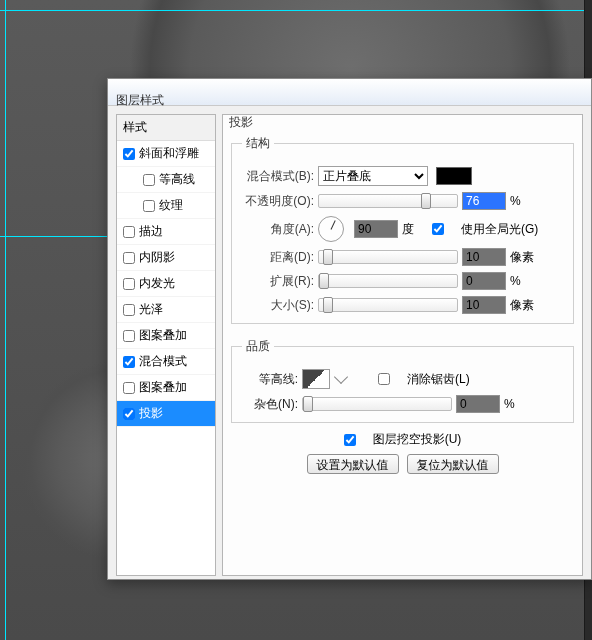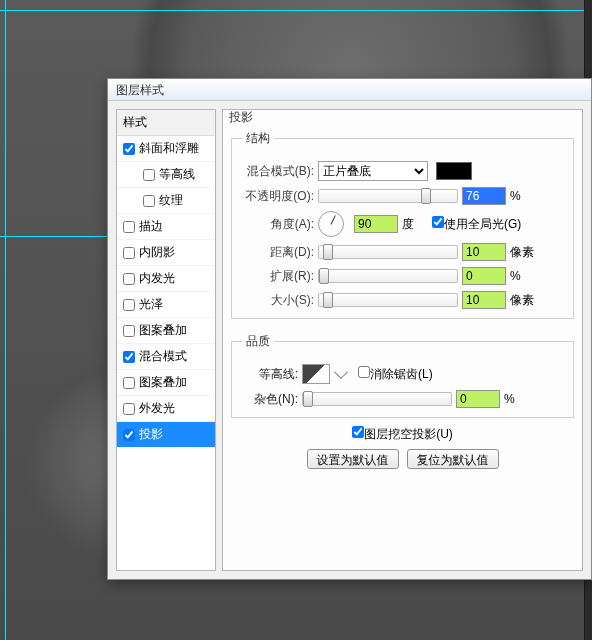--- a/index.html
+++ b/index.html
@@ -2,49 +2,49 @@
 <html><head>
 <meta charset="utf-8">
 <style>
 *{box-sizing:border-box;margin:0;padding:0;font-family:"Microsoft YaHei","SimSun",sans-serif;font-size:12px}
 body{width:592px;height:640px;overflow:hidden;background:#555;position:relative}
 .bg{position:absolute;inset:0;background:radial-gradient(circle at 120px 460px,#6a6a6a 0,#5a5a5a 60px,#4f4f4f 90px,transparent 100px),radial-gradient(circle at 350px 70px,#6e6e6e 0,#5a5a5a 160px,#484848 200px,transparent 220px),linear-gradient(#5a5a5a,#4a4a4a)}
 .guide-v{position:absolute;top:0;bottom:0;width:1px;background:#00e7ff;left:5px}
 .guide-h{position:absolute;left:0;right:0;height:1px;background:#00e7ff}
 .rt{position:absolute;right:0;top:0;width:8px;height:640px;background:#2a2a2a;border-left:1px solid #1a1a1a}
 .dialog{position:absolute;left:107px;top:78px;width:485px;height:502px;background:#f0f0f0;border:1px solid #8a8a8a;box-shadow:0 4px 12px rgba(0,0,0,.35)}
-.titlebar{height:22px;background:linear-gradient(#fff,#e4ecf7);border-bottom:1px solid #c9c9c9;padding:3px 8px;color:#333}
+.titlebar{height:22px;background:linear-gradient(#fff,#e4ecf7);border-bottom:1px solid #c9c9c9;padding:13px 8px;color:#333}
 .dlg-body{display:flex;padding:8px;gap:6px;height:calc(100% - 22px)}
 .left{width:100px;border:1px solid #b5b5b5;background:#fff;overflow:hidden}
 .left-hd{background:#f1f1f1;border-bottom:1px solid #dcdcdc;padding:4px 6px}
 .left-row{padding:4px 6px;border-bottom:1px solid #f3f3f3;display:flex;align-items:center;gap:4px;cursor:pointer}
 .left-row.blend{background:#f8f8f8;border-bottom:1px solid #dcdcdc}
 .left-row.sel{background:#1b8cff;color:#fff}
 .left-row.indent{padding-left:26px}
 input[type=checkbox]{width:12px;height:12px}
 .right{flex:1;border:1px solid #b5b5b5;background:#fdfdfd;position:relative;padding:6px 8px}
 .sec-title{position:absolute;top:-1px;left:6px;font-size:12px;color:#333}
 fieldset{border:1px solid #cfcfcf;margin-top:14px;padding:8px 10px 3px}
 legend{padding:0 4px;color:#333}
 .row{display:flex;align-items:center;margin:6px 0;gap:4px}
 .lbl{width:72px;text-align:right;color:#404040}
 .lblq{width:56px;text-align:right;color:#222}
 select{width:110px;height:20px;border:1px solid #a0a0a0;background:#fff}
 .swatch{width:36px;height:18px;background:#000;border:1px solid #666;margin-left:4px}
 .slider{position:relative;height:14px;background:linear-gradient(#fff,#eee);border:1px solid #bcbcbc;border-radius:2px}
 .slider .sld-thumb{position:absolute;top:-2px;width:10px;height:16px;background:linear-gradient(#fefefe,#d6d6d6);border:1px solid #8d8d8d;border-radius:2px}
-.valbox{width:44px;height:18px;border:1px solid #919191;background:#bef264;text-align:left;padding:1px 3px}
+.valbox{width:44px;height:18px;border:1px solid #919191;background:#737373;text-align:left;padding:1px 3px}
 .valbox.sel{background:#2b74ff;color:#fff}
 .unit{width:30px}
 .deg{width:26px}
 .angle{width:26px;height:26px;border:1px solid #9c9c9c;border-radius:50%;background:#fefefe;position:relative}
 .angle .nd{position:absolute;left:50%;top:50%;width:10px;height:1px;background:#333;transform-origin:left center;transform:rotate(-65deg)}
 .cnt{width:28px;height:20px;border:1px solid #9c9c9c;background:linear-gradient(135deg,#444 0 50%,#fff 50% 100%)}
 .dd{width:10px;height:10px;border:1px solid #888;border-top:none;border-left:none;transform:rotate(45deg);margin-left:2px;margin-top:-4px}
-.chk{display:flex;gap:0}
+.chk{display:flex;align-items:center;gap:17px}
 .btns{display:flex;gap:8px;justify-content:center;margin-top:6px}
 button{padding:2px 8px;border:1px solid #8f8f8f;background:linear-gradient(#fdfdfd,#e7e7e7);border-radius:3px;min-width:92px;height:20px;cursor:pointer}
 </style>
 </head>
 <body>
 
 <div class="bg"></div>
 <div class="guide-v"></div>
 <div class="guide-h" style="top:10px"></div>
 <div class="guide-h" style="top:236px"></div>
@@ -90,24 +90,20 @@
             <span>图案叠加</span>
           </div>
           <div class="left-row">
             <input type="checkbox" checked="" style="">
             <span>混合模式</span>
           </div>
           <div class="left-row">
             <input type="checkbox" style="">
             <span>图案叠加</span>
           </div>
-          <div class="left-row">
-            <input type="checkbox" style="">
-            <span>外发光</span>
-          </div>
           <div class="left-row sel">
             <input type="checkbox" checked="" style="">
             <span>投影</span>
           </div>
         </div>
     </div>
 
     <div class="right">
       <div class="sec-title">投影</div>
 
@@ -172,21 +168,21 @@
         </div>
       </fieldset>
 
       <fieldset>
         <legend>品质</legend>
 
         <div class="row">
           <span class="lblq">等高线:</span>
           <div class="cnt"></div>
           <div class="dd"></div>
-          <label class="chk" style="margin-left:8px">
+          <label class="chk" style="margin-left:28px">
             <input type="checkbox" style="">
             <span>消除锯齿(L)</span>
           </label>
         </div>
 
         <div class="row">
           <span class="lblq">杂色(N):</span>
           <div class="slider" style="width:150px">
               <div class="sld-thumb" style="left:0"></div>
             </div>

